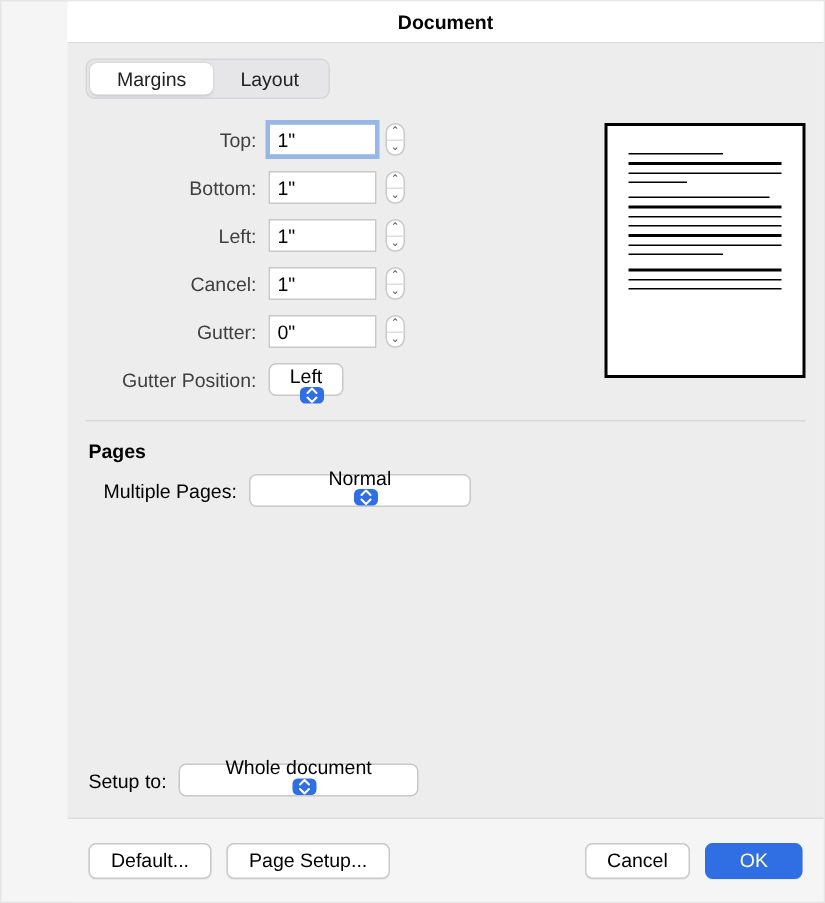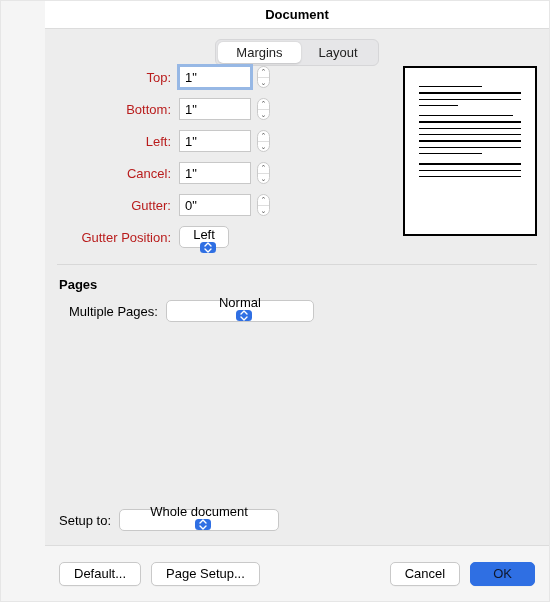--- a/index.html
+++ b/index.html
@@ -30,22 +30,21 @@
   }
   .content {
     flex: 1;
     padding: 10px 12px 0 12px;
     background: #ededed;
     display: flex;
     flex-direction: column;
   }
   .tabs {
     display: flex;
-    justify-content: center;
-    margin-bottom: 0;
+    margin-bottom: 16px;
   }
   .segmented {
     display: flex;
     background: #e6e6e8;
     border-radius: 6px;
     padding: 2px;
     border: 1px solid #d6d6d8;
   }
   .seg-tab {
     padding: 3px 18px;
@@ -69,21 +68,21 @@
   }
   .field-row {
     display: flex;
     align-items: center;
     margin-bottom: 10px;
   }
   .field-label {
     width: 122px;
     text-align: right;
     padding-right: 8px;
-    color: #b91c1c;
+    color: #404040;
   }
   .text-input {
     width: 72px;
     height: 22px;
     border: 1px solid #c8c8c8;
     background: #fff;
     font-size: 13px;
     padding: 0 5px;
     border-radius: 0;
   }
@@ -208,21 +207,21 @@
     cursor: default;
     user-select: none;
     display: inline-flex;
     align-items: center;
     box-shadow: 0 0.5px 0.5px rgba(0,0,0,0.05);
   }
   .btn + .btn { margin-left: 10px; }
   .btn.primary {
     background: #2f6fe3;
     border-color: #2f6fe3;
-    color: #0f172a;
+    color: #fef9c3;
     padding: 0 22px;
     font-weight: 500;
   }
   .footer .right { margin-left: auto; display: flex; }
 </style>
 </head>
 <body>
 
 <div class="window">
 

